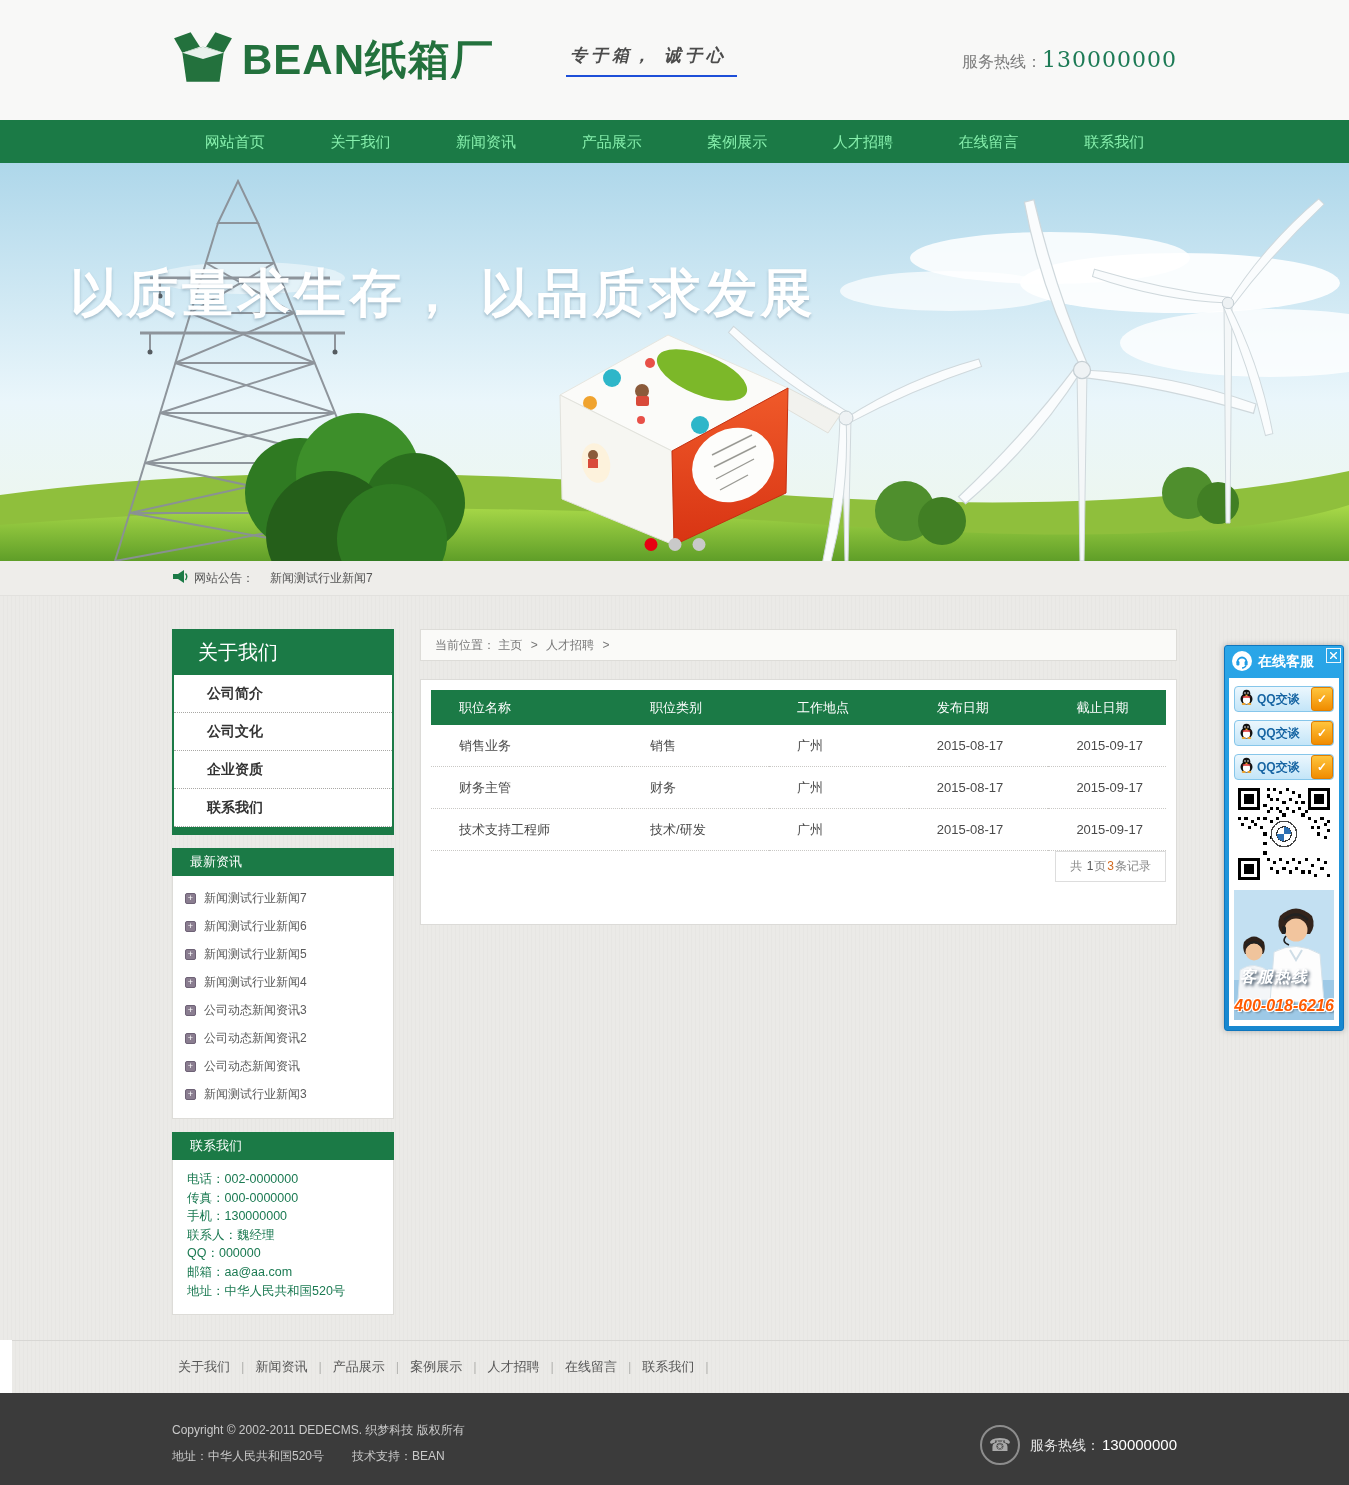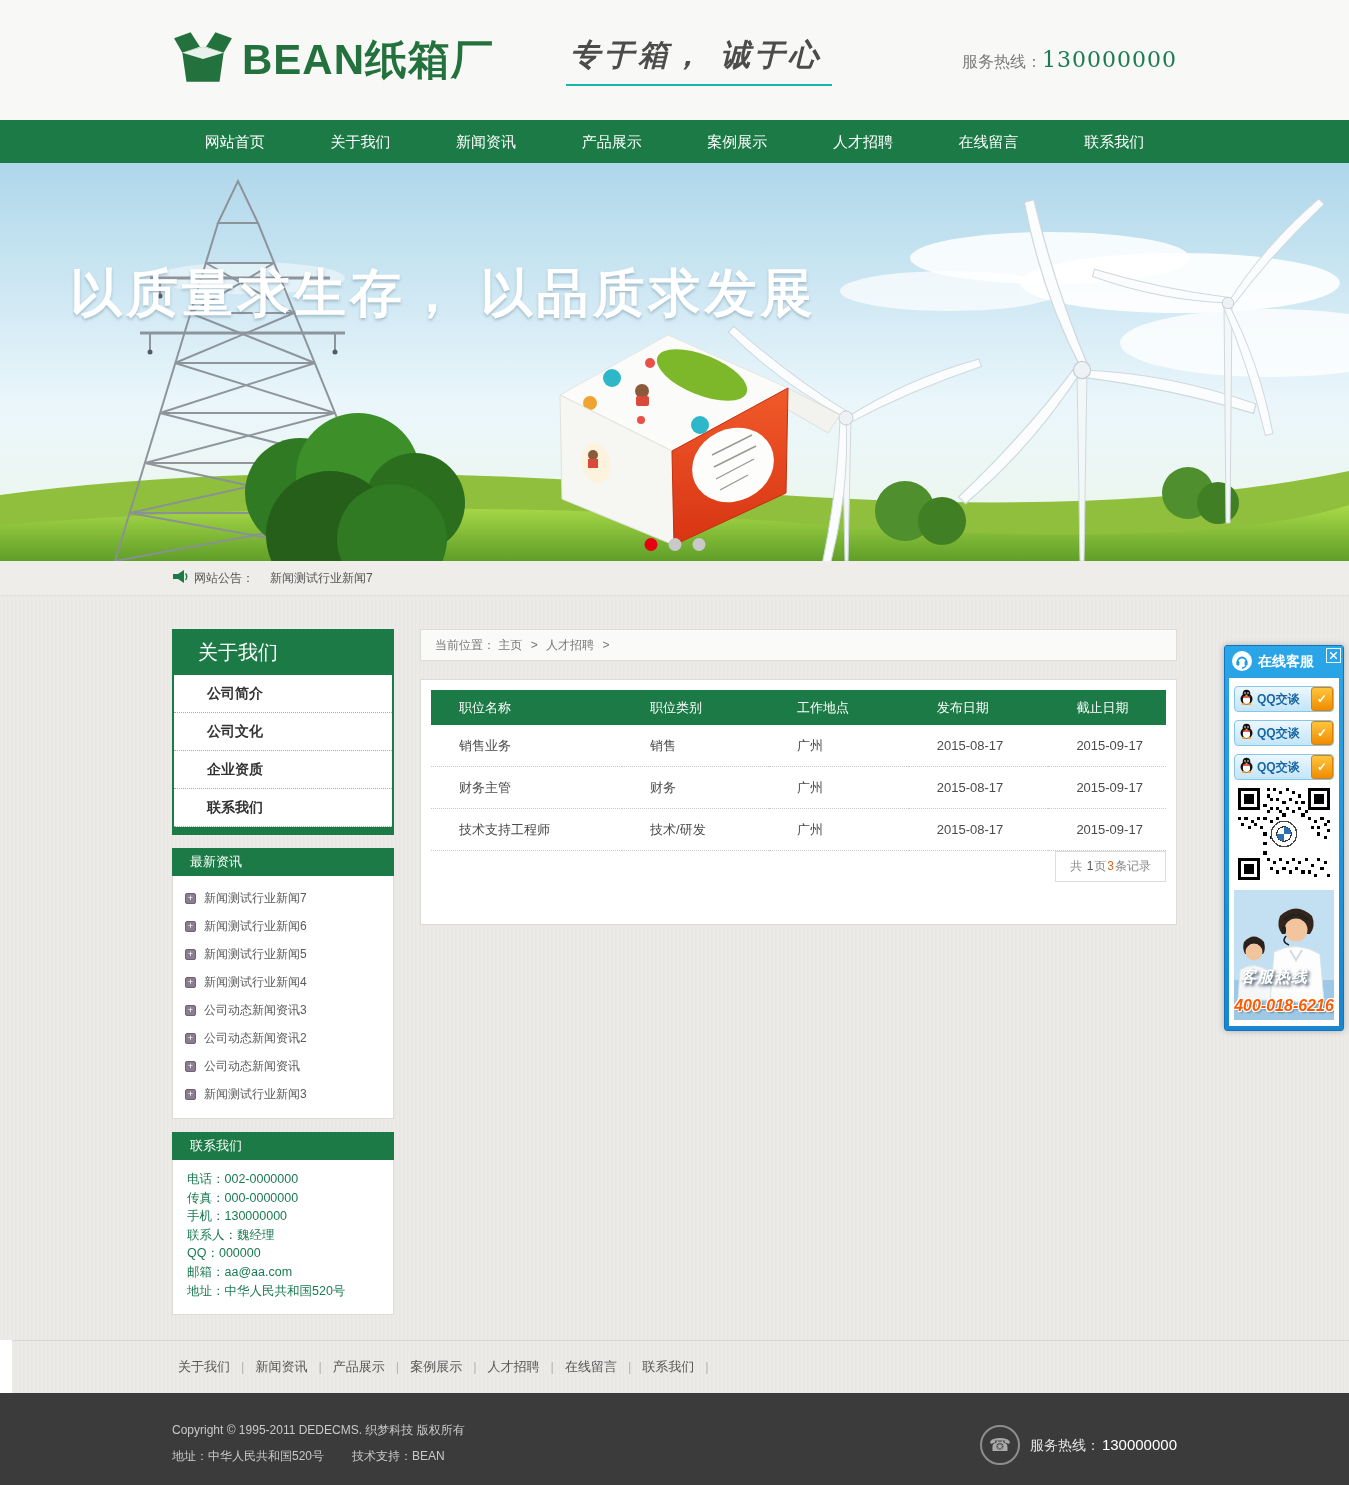--- a/index.html
+++ b/index.html
@@ -5,28 +5,28 @@
   html,body{margin:0;padding:0;background:#fff;}
   body{width:1349px;height:1485px;position:relative;font-family:"Liberation Sans",sans-serif;overflow:hidden;}
   .wrap{width:1005px;margin:0 auto;position:relative;}
 
   
   .header{height:120px;background:#f8f8f7;}
   .header .wrap{display:flex;align-items:center;height:120px;justify-content:center;}
   .logo{display:flex;align-items:center;gap:8px;cursor:pointer;}
   .logo-text{font-size:42px;font-weight:bold;color:#23713d;letter-spacing:1px;}
   .slogan{margin-left:72px;font-family:"DejaVu Serif",serif;font-style:italic;font-weight:bold;
-          font-size:30px;color:#4c4c4c;border-bottom:2px solid #14b8a6;padding:0 10px 8px 4px;letter-spacing:4px;}
+          font-size:17px;color:#4c4c4c;border-bottom:2px solid #1d4ed8;padding:0 10px 8px 4px;letter-spacing:4px;}
   .hotline{margin-left:auto;font-size:16px;color:#7c7c7c;display:flex;align-items:baseline;}
   .hotline b{font-family:"DejaVu Serif",serif;font-weight:normal;font-size:22px;color:#1c7a55;letter-spacing:1px;}
 
   
   .nav{height:43px;background:#1b7a46;}
   .nav .wrap{display:flex;height:43px;}
-  .nav-item{flex:1;text-align:center;line-height:43px;color:#ffffff;font-size:15px;text-decoration:none;cursor:pointer;}
+  .nav-item{flex:1;text-align:center;line-height:43px;color:#86efac;font-size:15px;text-decoration:none;cursor:pointer;}
 
   
   .banner{height:398px;position:relative;overflow:hidden;background:linear-gradient(#aed7ea,#eaf6fb 60%,#eef7ea);}
   .banner svg.scene{position:absolute;left:0;top:0;}
   .banner-headline{position:absolute;top:96px;left:0;right:0;text-align:left;text-indent:70px;
      font-size:52px;font-weight:bold;color:#fff;letter-spacing:4px;text-shadow:0 2px 3px rgba(90,120,140,.4);}
   .dots{position:absolute;left:50%;transform:translateX(-50%);bottom:10px;display:flex;gap:11px;}
   .dot{width:13px;height:13px;border-radius:50%;background:#c9c9c9;cursor:pointer;}
   .dot.active{background:#e60012;}
 
@@ -603,21 +603,21 @@
 
 <div class="footlinks">
   <div class="wrap">
     <a>关于我们</a><span class="fsep">|</span><a>新闻资讯</a><span class="fsep">|</span><a>产品展示</a><span class="fsep">|</span><a>案例展示</a><span class="fsep">|</span><a>人才招聘</a><span class="fsep">|</span><a>在线留言</a><span class="fsep">|</span><a>联系我们</a><span class="fsep">|</span>
   </div>
 </div>
 
 <div class="footer">
   <div class="wrap">
     <div class="foot-left">
-      <div>Copyright © 1995-2011 DEDECMS. 织梦科技 版权所有</div>
+      <div>Copyright © 2002-2011 DEDECMS. 织梦科技 版权所有</div>
       <div>
         <span>地址：中华人民共和国520号</span><span class="gap"></span><span>技术支持：BEAN</span>
       </div>
     </div>
     <div class="foot-right">
       <span class="phone-circle">☎</span>
       <span class="foot-hotline">
         <span>服务热线：</span>
         <b>130000000</b>
       </span>

